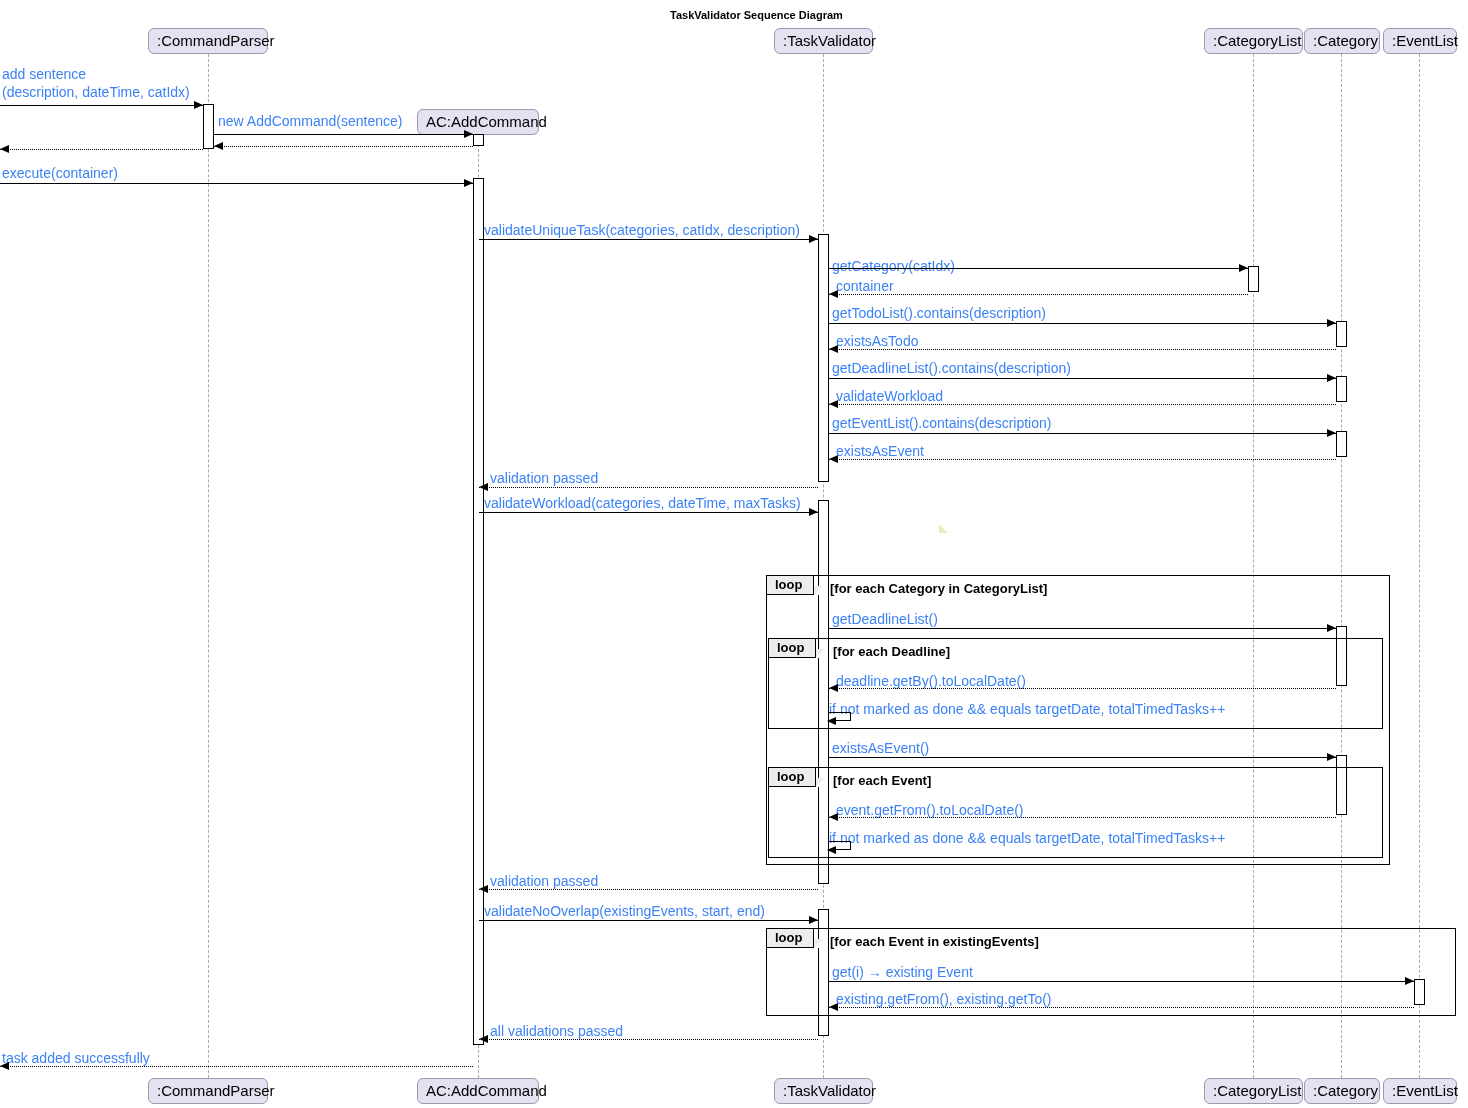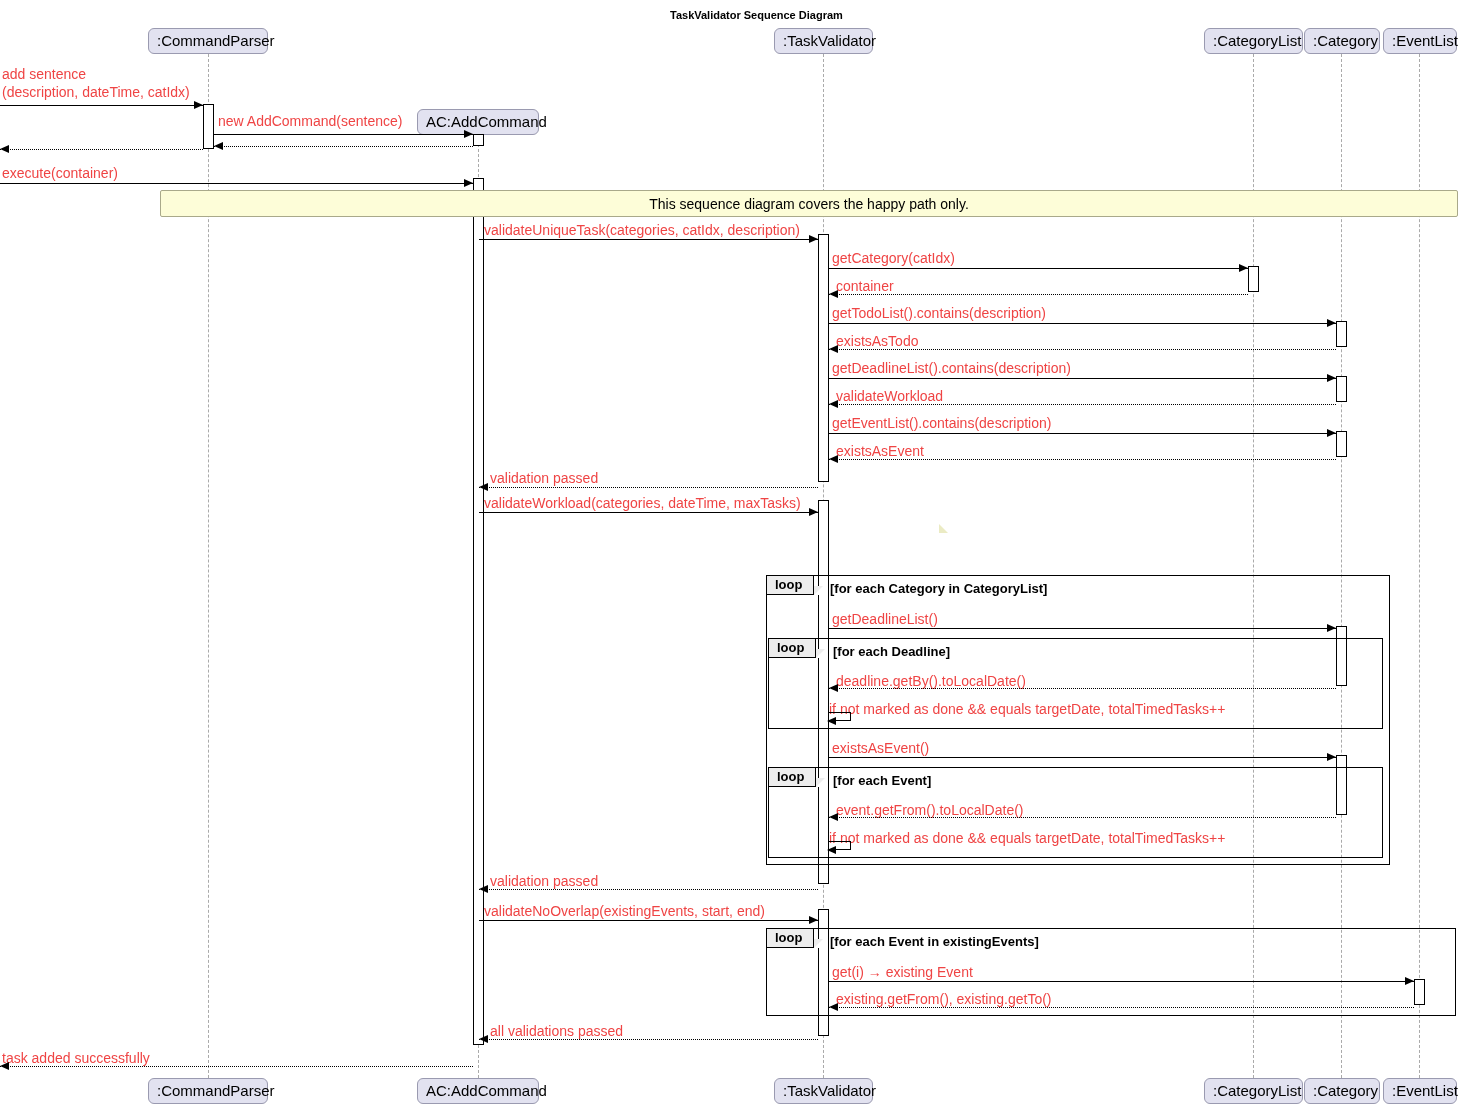--- a/index.html
+++ b/index.html
@@ -76,21 +76,21 @@
   .arrowhead.left {
     border-top: 4px solid transparent;
     border-bottom: 4px solid transparent;
     border-right: 9px solid #000;
   }
   .msg-label {
     position: absolute;
     font-size: 14px;
     line-height: 17px;
     white-space: nowrap;
-    color: #ef4444;
+    color: #3b82f6;
     background: transparent;
   }
   
   .note {
     position: absolute;
     box-sizing: border-box;
     background: #fdfdd8;
     border: 1px solid #a9a98a;
     font-size: 14px;
     line-height: 19px;
@@ -210,27 +210,26 @@
   <div class="msg-line dashed" style="left:214px; top:146px; width:259px;"></div>
   <div class="arrowhead left" style="left:214px; top:142px;"></div>
 
   <div class="msg-line dashed" style="left:0px; top:149px; width:203px;"></div>
   <div class="arrowhead left" style="left:0px; top:145px;"></div>
 
   <div class="msg-label" style="left:2px; top:165px;">execute(container)</div>
   <div class="msg-line" style="left:0px; top:183px; width:473px;"></div>
   <div class="arrowhead right" style="left:464px; top:179px;"></div>
 
-  <div class="note banner" style="left:160px; top:190px; width:1298px; height:27px; line-height:19px;">This sequence diagram covers the happy path only.</div>
 
   <div class="msg-label" style="left:484px; top:222px;">validateUniqueTask(categories, catIdx, description)</div>
   <div class="msg-line" style="left:479px; top:239px; width:339px;"></div>
   <div class="arrowhead right" style="left:809px; top:235px;"></div>
 
-  <div class="msg-label" style="left:832px; top:250px;">getCategory(catIdx)</div>
+  <div class="msg-label" style="left:832px; top:258px;">getCategory(catIdx)</div>
   <div class="msg-line" style="left:829px; top:268px; width:419px;"></div>
   <div class="arrowhead right" style="left:1239px; top:264px;"></div>
 
   <div class="msg-label" style="left:836px; top:278px;">container</div>
   <div class="msg-line dashed" style="left:829px; top:294px; width:419px;"></div>
   <div class="arrowhead left" style="left:829px; top:290px;"></div>
 
   <div class="msg-label" style="left:832px; top:305px;">getTodoList().contains(description)</div>
   <div class="msg-line" style="left:829px; top:323px; width:507px;"></div>
   <div class="arrowhead right" style="left:1327px; top:319px;"></div>

